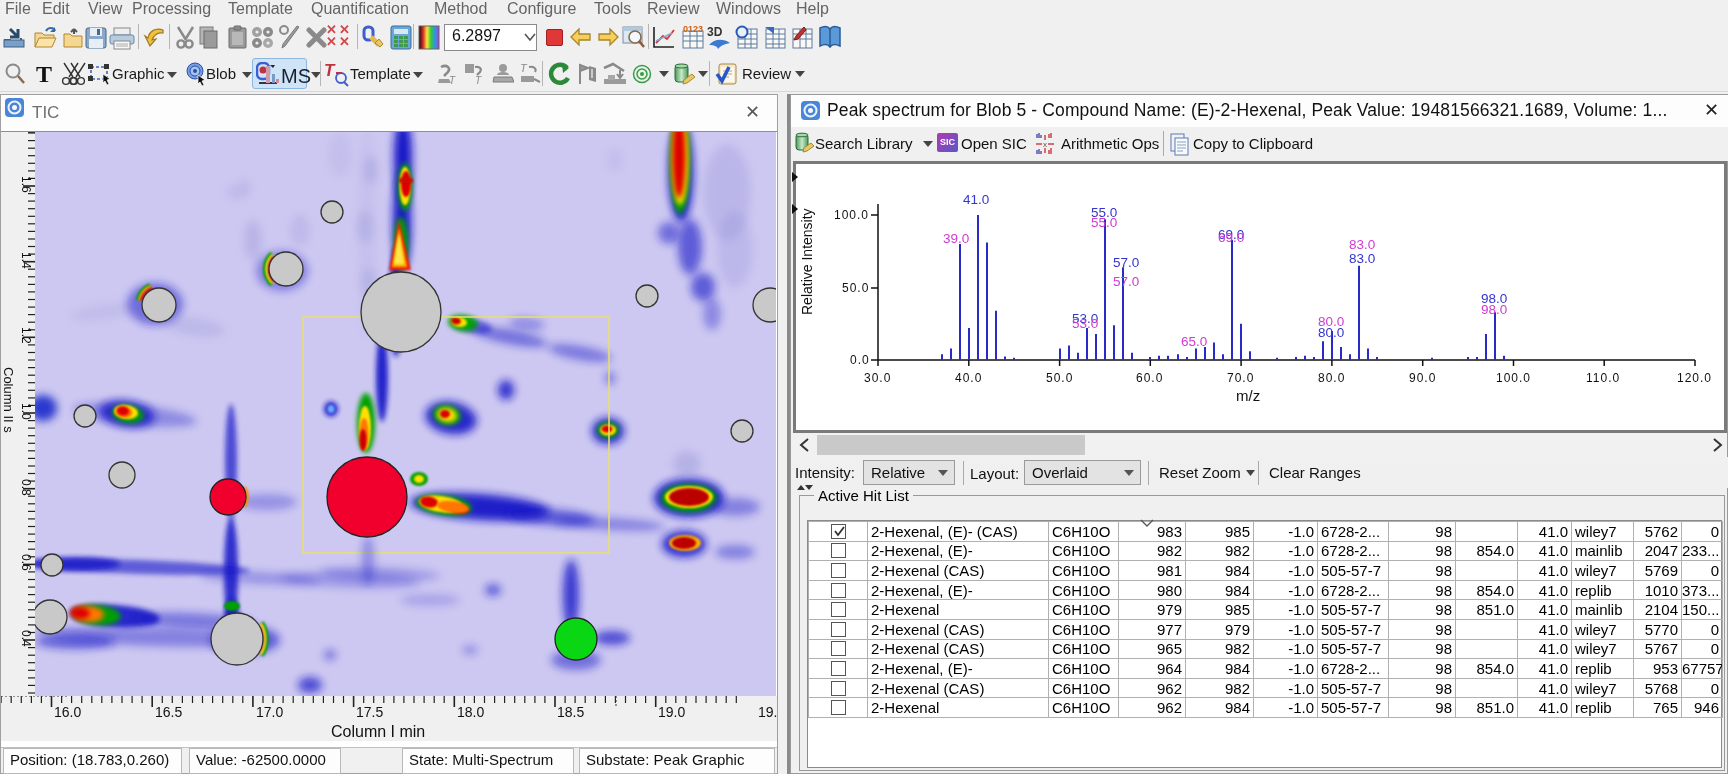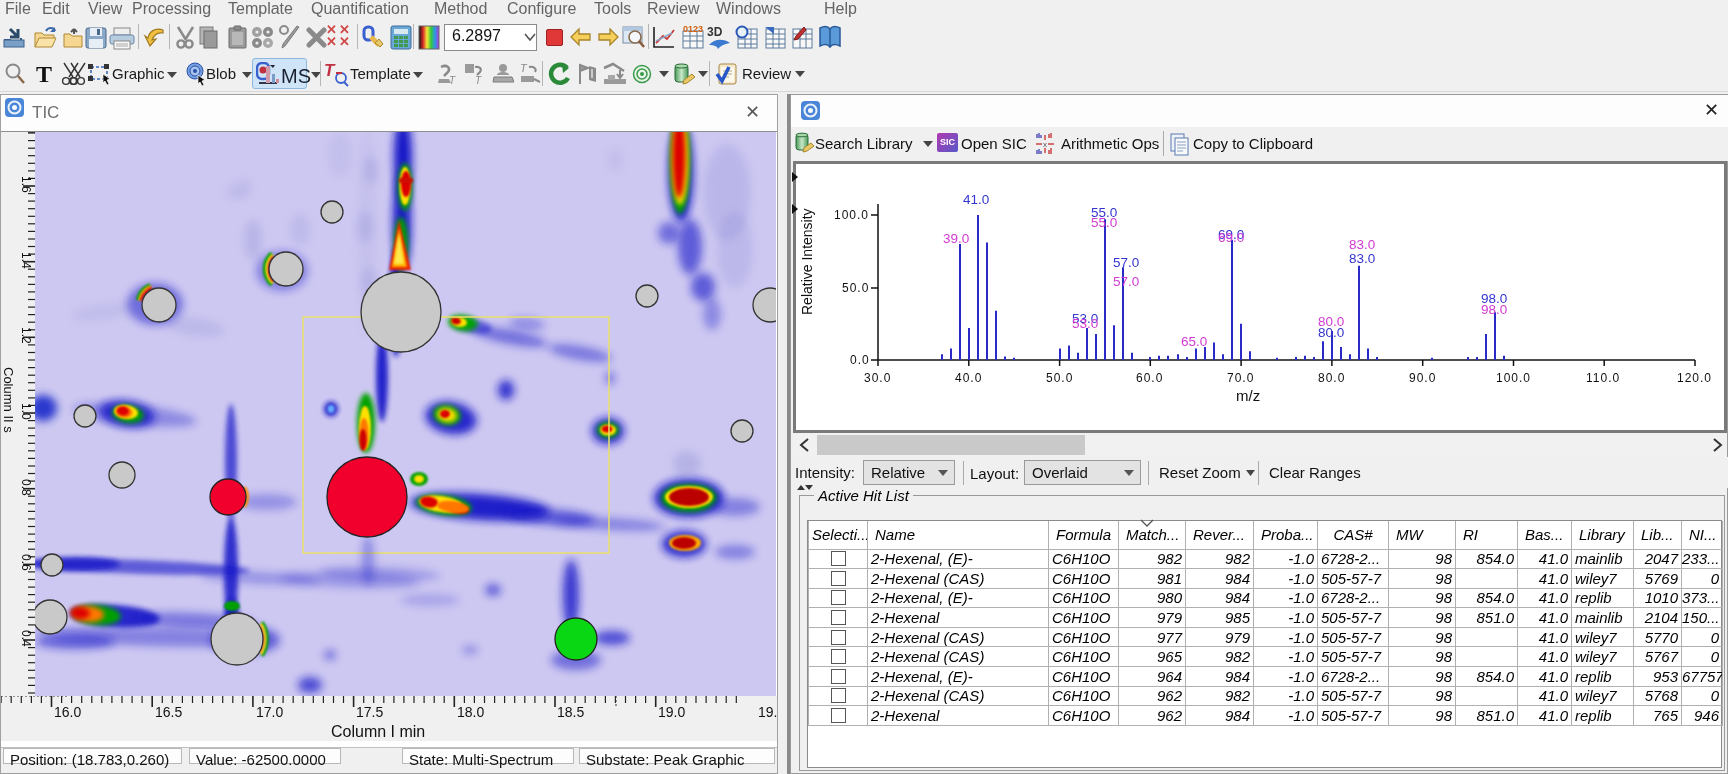--- a/index.html
+++ b/index.html
@@ -15,21 +15,21 @@
 .tlabel { position:absolute; font-size:15px; color:#1a1a1a; top:10px; }
 
 #lpanel { position:absolute; left:0; top:94px; width:778px; height:680px; background:#fff;
   border:1px solid #a0a0a0; }
 #ltitle { position:absolute; left:0; top:0; width:776px; height:37px; background:#fdfdfd; border-bottom:1px solid #8f8f8f; }
 #ltitle .txt { position:absolute; left:31px; top:8px; font-size:17px; color:#707070; }
 #lplot { position:absolute; left:34px; top:37px; width:741px; height:564px; }
 #lruler { position:absolute; left:0; top:37px; width:34px; height:564px; background:#f0f0f0; }
 #lxaxis { position:absolute; left:0; top:601px; width:776px; height:45px; background:#f0f0f0; }
 #lstatus { position:absolute; left:0; top:652px; width:776px; height:26px; background:#f0f0f0; border-top:1px solid #c0c0c0; }
-.sbox { position:absolute; top:0px; height:16px; background:#fdfdfd; border:1px solid #b8b8b8;
+.sbox { position:absolute; top:0px; height:26px; background:#fdfdfd; border:1px solid #b8b8b8;
   font-size:15px; color:#111; padding:2px 6px 0 6px; white-space:nowrap; }
 .xclose { position:absolute; font-size:18px; color:#5a5a5a; font-weight:400; }
 
 #split { position:absolute; left:778px; top:94px; width:12px; height:680px; background:#f0f0f0;
   border-right:3px solid #8a8a8a; }
 
 #rpanel { position:absolute; left:790px; top:94px; width:938px; height:680px; background:#f0f0f0; border:1px solid #9a9a9a; }
 #rtitle { position:absolute; left:0; top:0; width:938px; height:32px; background:#fdfdfd; }
 #rtitle .txt { position:absolute; left:36px; top:5px; font-size:17.5px; letter-spacing:0.12px; color:#111; white-space:nowrap; }
 #rtoolbar { position:absolute; left:0; top:32px; width:938px; height:34px; background:#f0f0f0;
@@ -56,21 +56,21 @@
     <span style="left:42px">Edit</span>
     <span style="left:88px">View</span>
 <span style="left:132px">Processing</span>
     <span style="left:228px">Template</span>
     <span style="left:311px">Quantification</span>
 <span style="left:434px">Method</span>
     <span style="left:507px">Configure</span>
     <span style="left:594px">Tools</span>
 <span style="left:647px">Review</span>
     <span style="left:716px">Windows</span>
-    <span style="left:824px">Help</span>
+    <span style="left:796px">Help</span>
 </div>
 <div id="tb1">
 <svg class="abs" style="left:2px;top:8px" width="24" height="24">
       <path d="M2 14h6l3 4h8v-6" fill="none" stroke="#3a5f8a" stroke-width="2"></path>
       <rect x="2" y="14" width="20" height="7" fill="#7aa0c8" stroke="#3a5f8a"></rect>
       <path d="M8 3l8 8m0-8v8h-8" stroke="#2a4a6a" stroke-width="3" fill="none"></path>
     </svg>
 <svg class="abs" style="left:34px;top:8px" width="25" height="24">
       <path d="M1 21V7h7l2 2h10v3" fill="#f5d792" stroke="#b08830"></path>
       <path d="M1 21l4-9h17l-4 9z" fill="#fae3a8" stroke="#b08830"></path>
@@ -716,20 +716,21 @@
   </div>
 </div>
 <div id="split"></div>
 <div id="rpanel">
   <div id="rtitle">
     <svg class="abs" style="left:10px;top:6px" width="19" height="19">
         <rect x="0" y="0" width="19" height="19" rx="4" fill="#4a86d8"></rect>
         <circle cx="9.5" cy="9.5" r="6" fill="none" stroke="#fff" stroke-width="2" opacity=".9"></circle>
         <circle cx="9.5" cy="9.5" r="2.5" fill="#fff" opacity=".95"></circle>
       </svg>
+    <span class="txt">Peak spectrum for Blob 5 - Compound Name: (E)-2-Hexenal, Peak Value: 19481566321.1689, Volume: 1...</span>
     <span class="xclose" style="left:913px;top:4px;color:#222;">✕</span>
     </div>
   <div id="rtoolbar">
 <svg class="abs" style="left:3px;top:5px" width="22" height="24">
         <defs>
           <linearGradient id="cyl2" x1="0" y1="0" x2="1" y2="0">
             <stop offset="0" stop-color="#4a9a5a"></stop>
             <stop offset=".5" stop-color="#c8e8c8"></stop>
             <stop offset="1" stop-color="#4a9a5a"></stop>
           </linearGradient>
@@ -900,54 +901,60 @@
 <svg class="abs" style="left:455px;top:13px" width="9" height="7">
         <path d="M0 0l4.5 6L9 0z" fill="#444"></path>
       </svg>
 <div class="abs" style="left:467px;top:4px;width:1px;height:24px;background:#aaa;"></div>
 <span class="abs" style="left:478px;top:7px">Clear Ranges</span>
 <svg class="abs" style="left:2px;top:27px" width="22" height="8">
         <path d="M4 6l4-5 4 5z" fill="#333"></path>
         <path d="M12 1l4 5 4-5z" fill="#333"></path>
       </svg>
 </div>
-  <div id="hitbox" style="border:1px solid #999;font-style:italic;">
+  <div id="hitbox" style="border:1px solid #999;">
       <div id="hitlab">Active Hit List</div>
       <div class="abs" style="left:7px;top:24px;width:915px;height:248px;background:#fff;border:1px solid #8a8a8a;">
 <table style="table-layout:fixed;width:913px;">
 <colgroup>
             <col style="width:59px">
             <col style="width:181px">
             <col style="width:70px">
             <col style="width:67px">
             <col style="width:68px">
             <col style="width:64px">
             <col style="width:71px">
             <col style="width:67px">
             <col style="width:62px">
             <col style="width:54px">
             <col style="width:62px">
             <col style="width:48px">
             <col style="width:41px">
           </colgroup>
 <tbody>
-            <tr style="height:28px;">
-              <td style="border:1px solid #b0b0b0;border-top:none;padding:0 0 0 3px;overflow:hidden;white-space:nowrap;">Selecti...</td>
-              <td style="border:1px solid #b0b0b0;border-top:none;padding:0 0 0 7px;overflow:hidden;white-space:nowrap;">Name</td>
-              <td style="border:1px solid #b0b0b0;border-top:none;padding:0 0 0 7px;overflow:hidden;white-space:nowrap;">Formula</td>
-              <td style="border:1px solid #b0b0b0;border-top:none;padding:0 0 0 7px;overflow:hidden;white-space:nowrap;">Match...</td>
-              <td style="border:1px solid #b0b0b0;border-top:none;padding:0 0 0 7px;overflow:hidden;white-space:nowrap;">Rever...</td>
-              <td style="border:1px solid #b0b0b0;border-top:none;padding:0 0 0 7px;overflow:hidden;white-space:nowrap;">Proba...</td>
-              <td style="border:1px solid #b0b0b0;border-top:none;padding:0 0 0 7px;text-align:center;padding:0;overflow:hidden;white-space:nowrap;">CAS#</td>
-              <td style="border:1px solid #b0b0b0;border-top:none;padding:0 0 0 7px;overflow:hidden;white-space:nowrap;">MW</td>
-              <td style="border:1px solid #b0b0b0;border-top:none;padding:0 0 0 7px;overflow:hidden;white-space:nowrap;">RI</td>
-              <td style="border:1px solid #b0b0b0;border-top:none;padding:0 0 0 7px;overflow:hidden;white-space:nowrap;">Bas...</td>
-              <td style="border:1px solid #b0b0b0;border-top:none;padding:0 0 0 7px;overflow:hidden;white-space:nowrap;">Library</td>
-              <td style="border:1px solid #b0b0b0;border-top:none;padding:0 0 0 7px;overflow:hidden;white-space:nowrap;">Lib...</td>
-              <td style="border:1px solid #b0b0b0;border-top:none;padding:0 0 0 7px;overflow:hidden;white-space:nowrap;">NI...</td>
+<tr style="height:19.6px;">
+              <td style="border:1px solid #b0b0b0;padding:0;">
+                <div style="width:15px;height:15px;border:1px solid #555;background:#fff;margin:0 auto;position:relative;">
+                  <svg width="15" height="15" style="position:absolute;left:0;top:-1px">
+                    <path d="M3 7l3 4 6-8" stroke="#333" stroke-width="1.8" fill="none"></path>
+                  </svg>
+                </div>
+              </td>
+              <td style="border:1px solid #b0b0b0;text-align:left;padding:0 0 0 3px;overflow:hidden;white-space:nowrap;">2-Hexenal, (E)- (CAS)</td>
+              <td style="border:1px solid #b0b0b0;text-align:left;padding:0 0 0 3px;overflow:hidden;white-space:nowrap;">C6H10O</td>
+              <td style="border:1px solid #b0b0b0;text-align:right;padding:0 3px 0 0;overflow:hidden;white-space:nowrap;">983</td>
+              <td style="border:1px solid #b0b0b0;text-align:right;padding:0 3px 0 0;overflow:hidden;white-space:nowrap;">985</td>
+              <td style="border:1px solid #b0b0b0;text-align:right;padding:0 3px 0 0;overflow:hidden;white-space:nowrap;">-1.0</td>
+              <td style="border:1px solid #b0b0b0;text-align:left;padding:0 0 0 3px;overflow:hidden;white-space:nowrap;">6728-2...</td>
+              <td style="border:1px solid #b0b0b0;text-align:right;padding:0 3px 0 0;overflow:hidden;white-space:nowrap;">98</td>
+              <td style="border:1px solid #b0b0b0;text-align:right;padding:0 3px 0 0;overflow:hidden;white-space:nowrap;"></td>
+              <td style="border:1px solid #b0b0b0;text-align:right;padding:0 3px 0 0;overflow:hidden;white-space:nowrap;">41.0</td>
+              <td style="border:1px solid #b0b0b0;text-align:left;padding:0 0 0 3px;overflow:hidden;white-space:nowrap;">wiley7</td>
+              <td style="border:1px solid #b0b0b0;text-align:right;padding:0 3px 0 0;overflow:hidden;white-space:nowrap;">5762</td>
+              <td style="border:1px solid #b0b0b0;text-align:right;padding:0 3px 0 0;overflow:hidden;white-space:nowrap;">0</td>
             </tr>
 <tr style="height:19.6px;">
               <td style="border:1px solid #b0b0b0;padding:0;">
                 <div style="width:15px;height:15px;border:1px solid #555;background:#fff;margin:0 auto;position:relative;"></div>
               </td>
               <td style="border:1px solid #b0b0b0;text-align:left;padding:0 0 0 3px;overflow:hidden;white-space:nowrap;">2-Hexenal, (E)-</td>
               <td style="border:1px solid #b0b0b0;text-align:left;padding:0 0 0 3px;overflow:hidden;white-space:nowrap;">C6H10O</td>
               <td style="border:1px solid #b0b0b0;text-align:right;padding:0 3px 0 0;overflow:hidden;white-space:nowrap;">982</td>
               <td style="border:1px solid #b0b0b0;text-align:right;padding:0 3px 0 0;overflow:hidden;white-space:nowrap;">982</td>
               <td style="border:1px solid #b0b0b0;text-align:right;padding:0 3px 0 0;overflow:hidden;white-space:nowrap;">-1.0</td>

